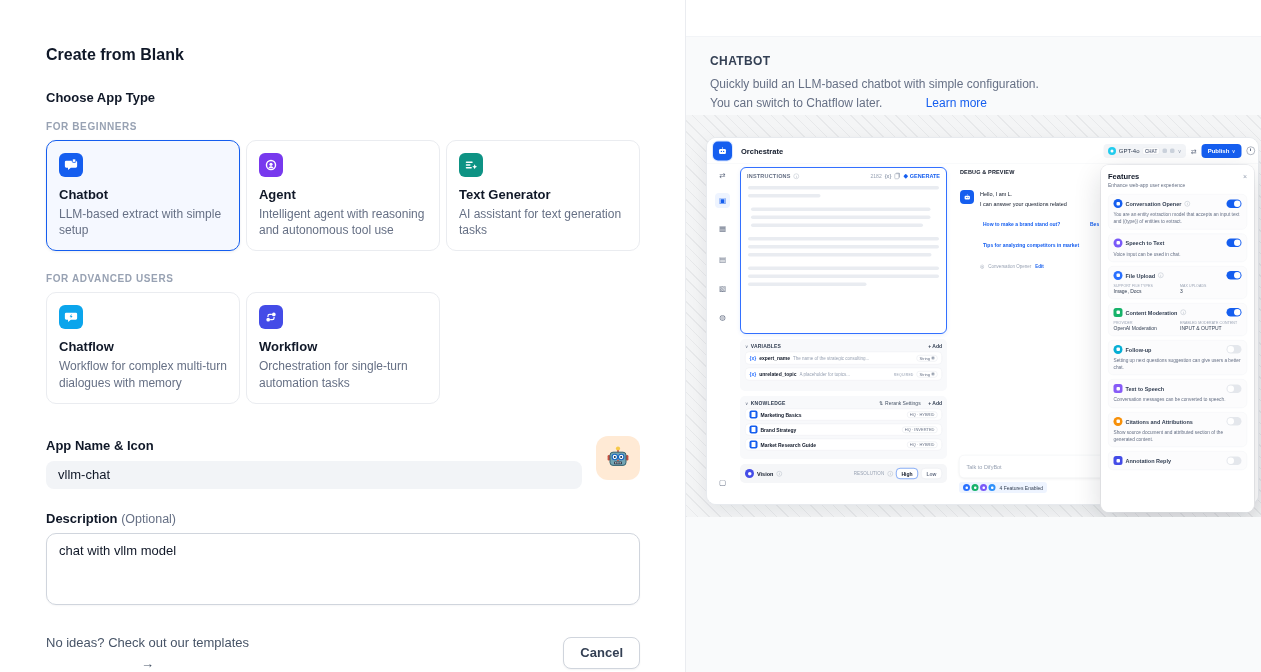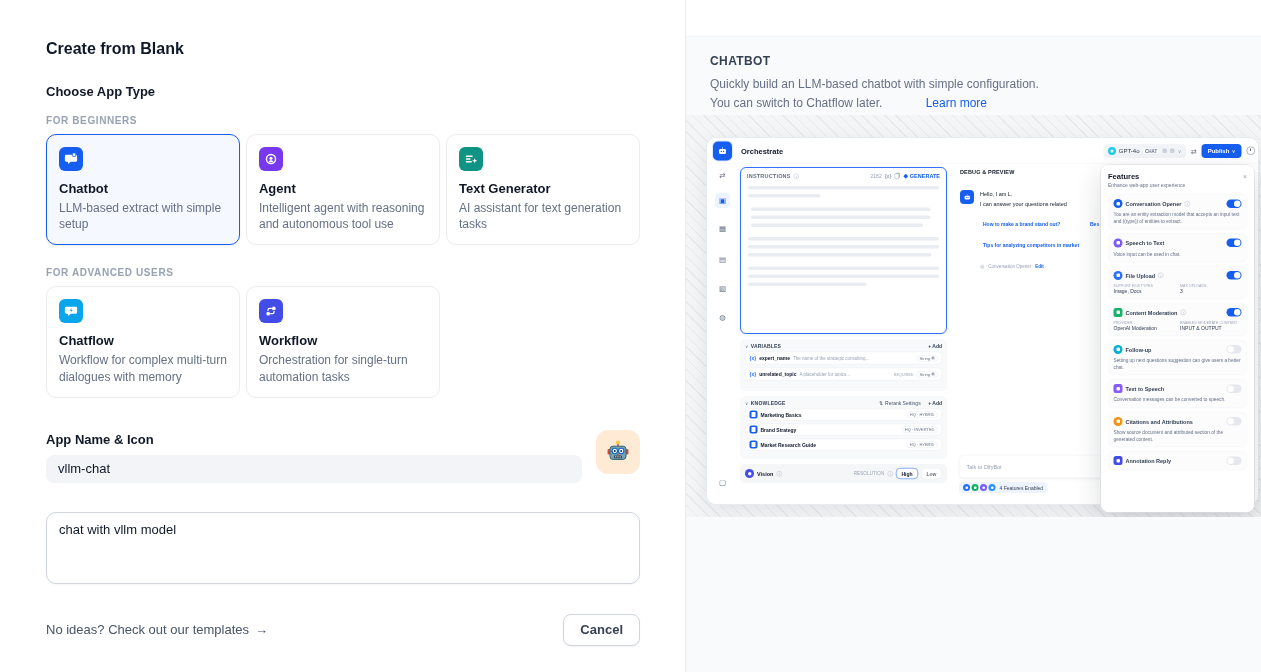--- a/index.html
+++ b/index.html
@@ -1,21 +1,21 @@
 <!DOCTYPE html>
 <html><head>
 <meta charset="utf-8">
 <style>
   * { margin:0; padding:0; box-sizing:border-box; }
   html,body { background:#e5e7eb; }
   body { font-family:"Liberation Sans", sans-serif; color:#101828; }
   .app { width:1261px; height:672px; display:flex; background:#fff; overflow:hidden; position:relative; }
 
   
-  .left { width:685px; padding:32px 45px 0 46px; background:#fff; flex:none;margin-top:8px; }
+  .left { width:685px; padding:46px 45px 0 46px; background:#fff; flex:none; }
   .m-title { font-size:16px; font-weight:700; color:#101828; }
   .sec-label { margin-top:26px; font-size:13px; font-weight:600; color:#101828; }
   .eyebrow { margin-top:16px; font-size:10px; font-weight:600; color:#98a2b3; letter-spacing:.6px; }
   .eyebrow.adv { margin-top:22px; }
   .cards { display:flex; gap:6px; margin-top:8px; }
   .card { width:calc((100% - 12px)/3); background:#fff; border:1px solid #eaecf0; border-radius:10px; padding:12px; min-height:99px; cursor:pointer; }
   .card.selected { border:1.5px solid #155eef; background:#f5f8ff; box-shadow:0 1px 3px rgba(16,24,40,.08); }
   .ci { width:24px; height:24px; border-radius:6px; display:flex; align-items:center; justify-content:center; }
   .ci-chatbot { background:#155eef; } .ci-agent { background:#7839ee; } .ci-textgen { background:#0e9384; }
   .ci-chatflow { background:#0ba5ec; } .ci-workflow { background:#444ce7; }
@@ -25,21 +25,21 @@
   .name-sec { margin-top:34px; position:relative; }
   .name-row { margin-top:8px; width:calc(100% - 58px); }
   .name-input { width:100%; height:28px; background:#f2f4f7; border:none; border-radius:8px; padding:0 12px; font-size:13px; color:#101828; font-family:inherit; outline:none; }
   .icon-btn { position:absolute; right:0; top:-2px; width:44px; height:44px; border-radius:12px; background:#ffead5; border:none; display:flex; align-items:center; justify-content:center; cursor:pointer; }
 
   .desc-sec { margin-top:22px; }
   .opt { font-size:12.5px; font-weight:400; color:#667085; }
   .desc-ta { margin-top:7px; width:100%; height:72px; border:1px solid #d0d5dd; border-radius:10px; background:#fff; padding:9px 12px; font-size:13px; color:#101828; font-family:inherit; resize:none; outline:none; box-shadow:0 1px 2px rgba(16,24,40,.04); }
 
   .foot { margin-top:26px; display:flex; align-items:center; justify-content:space-between; }
-  .tpl-link { font-size:13px; color:#475467; cursor:pointer; display:flex; gap:6px; align-items:center; }
+  .tpl-link { font-size:13px; color:#475467; cursor:pointer; display:flex; gap:6px; align-items:center;flex-direction:column; }
   .btns { display:flex; gap:12px; align-items:center; }
   .btn-cancel { height:32px; padding:0 16px; background:#fff; border:1px solid #d0d5dd; border-radius:8px; font-size:13px; font-weight:600; color:#344054; cursor:pointer; box-shadow:0 1px 2px rgba(16,24,40,.05); font-family:inherit; }
   .btn-create { height:32px; padding:0 10px 0 14px; background:#155eef; border:none; border-radius:8px; font-size:13px; font-weight:600; color:#fff; cursor:pointer; display:flex; align-items:center; gap:6px; font-family:inherit; }
   .kbd { width:18px; height:18px; border-radius:4px; background:rgba(0,0,0,.18); font-size:11px; color:#fff; display:flex; align-items:center; justify-content:center; }
 
   
   .right { flex:1; background:#f9fafb; border-left:1px solid #eaecf0; display:flex; flex-direction:column; min-width:0; }
   .strip { height:37px; background:#fff; border-bottom:1px solid #f2f4f7; flex:none; }
   .intro { padding:17px 24px 0; height:78px; flex:none; }
   .intro h2 { font-size:12px; font-weight:700; letter-spacing:.4px; color:#344054; }
@@ -251,20 +251,24 @@
           <path d="M14 15.2l1.1 1.8h-2.2z" fill="#c94f3f"></path>
           <rect x="10" y="17.6" width="8" height="2.6" rx=".8" fill="#35404f"></rect>
           <rect x="11.2" y="18.3" width="1.1" height="1.1" fill="#fff"></rect>
             <rect x="13.4" y="18.3" width="1.1" height="1.1" fill="#fff"></rect>
             <rect x="15.6" y="18.3" width="1.1" height="1.1" fill="#fff"></rect>
         </svg>
       </button>
     </div>
 
     <div class="desc-sec">
+      <div class="sec-label" style="margin-top:0;">
+        <span>Description</span>
+        <span class="opt">(Optional)</span>
+      </div>
       <textarea class="desc-ta" style="">chat with vllm model</textarea>
     </div>
 
     <div class="foot">
       <div class="tpl-link">
         <span>No ideas? Check out our templates</span>
         <span>→</span>
       </div>
       <div class="btns">
         <button class="btn-cancel">Cancel</button>

